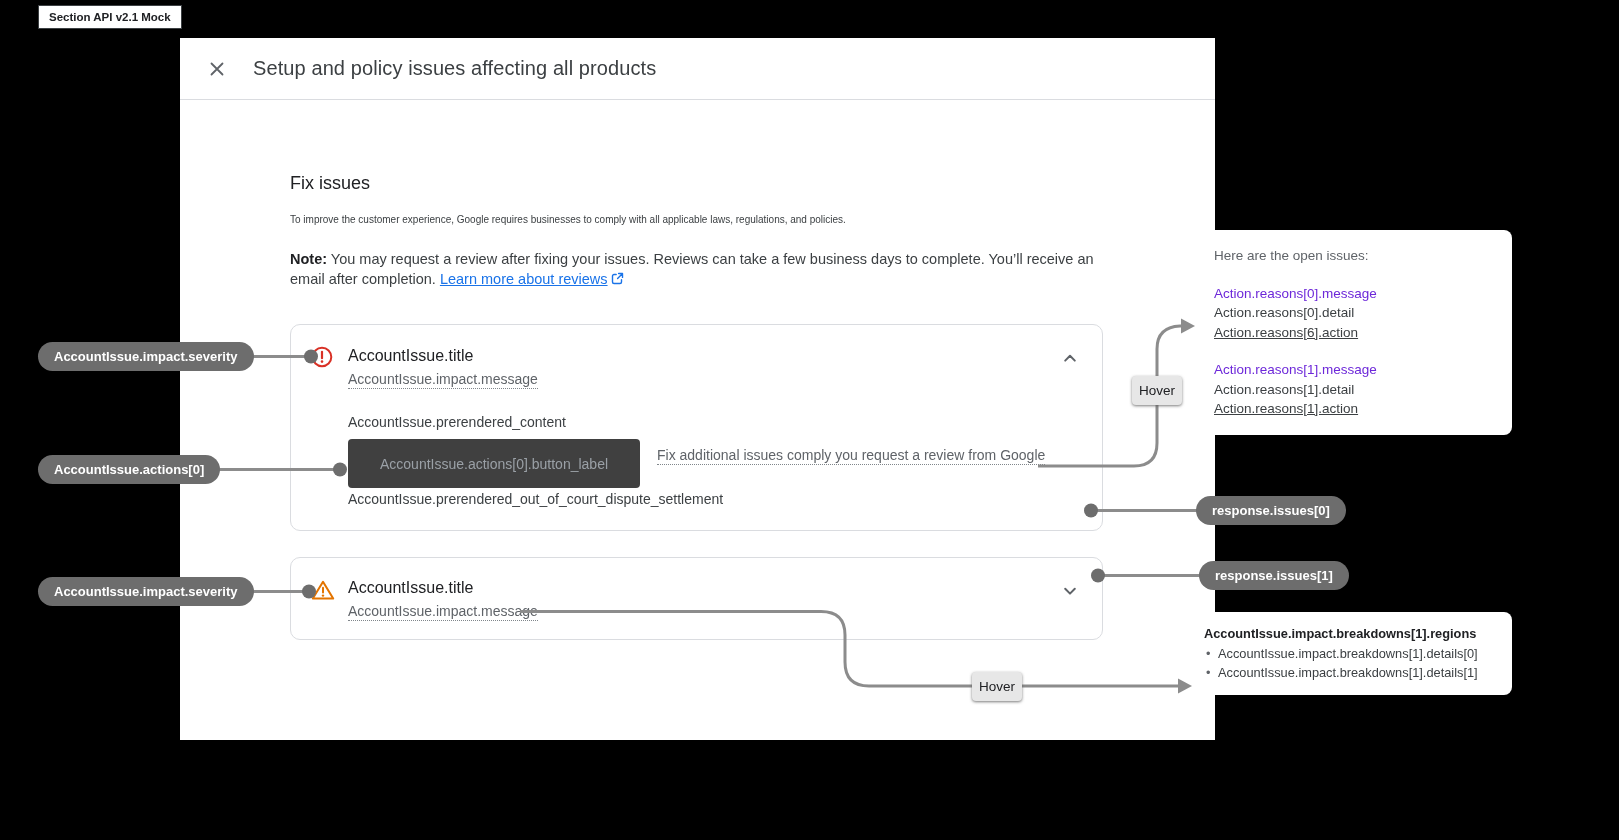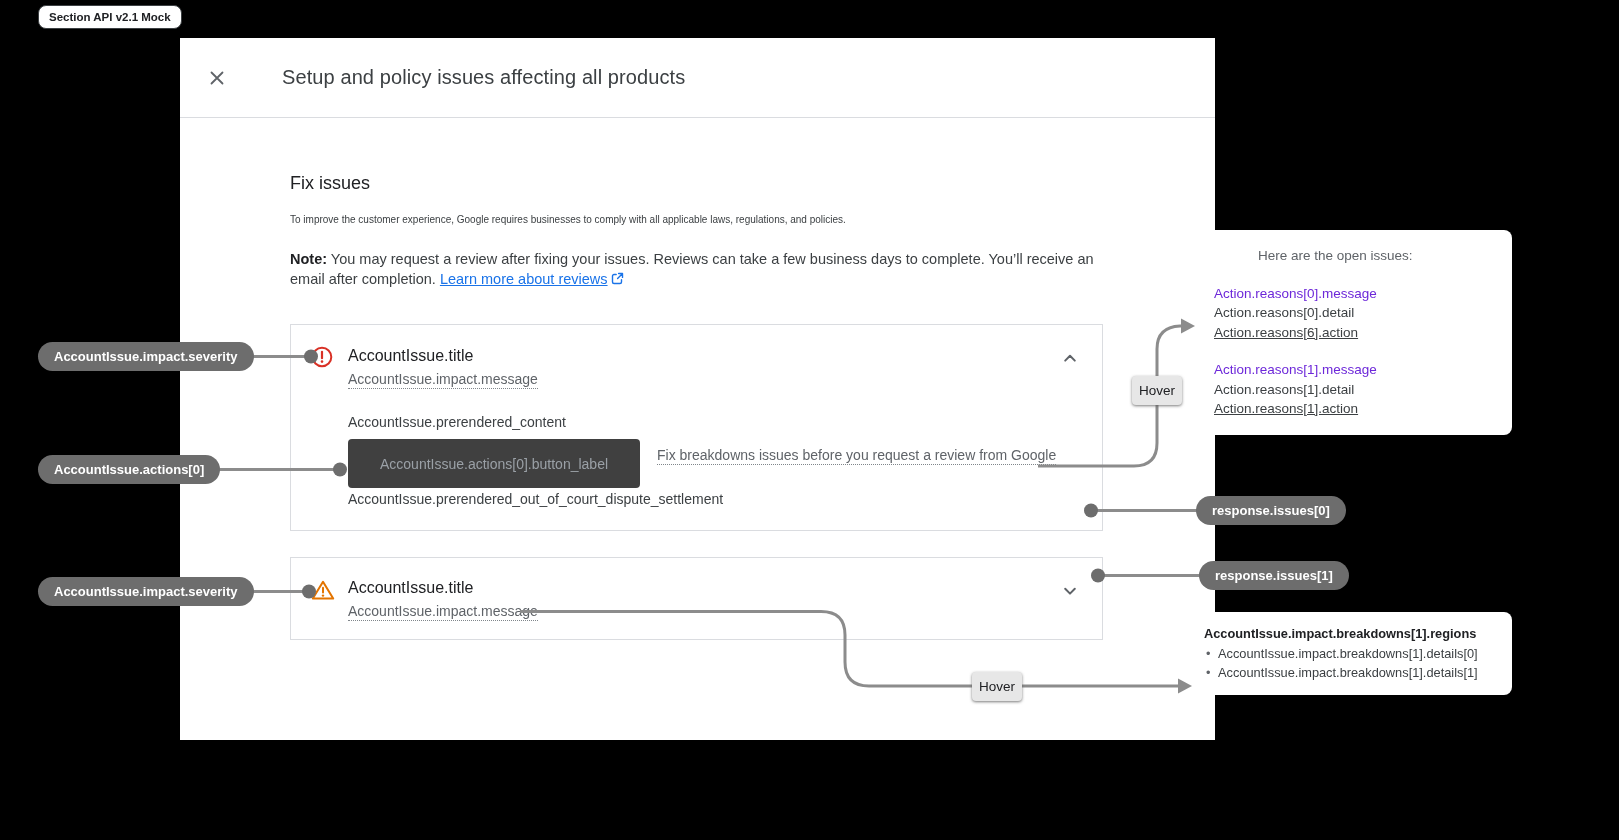--- a/index.html
+++ b/index.html
@@ -5,38 +5,38 @@
   * { margin:0; padding:0; box-sizing:border-box; }
   body { background:#000; }
   .canvas {
     position:relative; width:1619px; height:840px; background:#000;
     font-family:"Liberation Sans", sans-serif; overflow:hidden;
   }
 
   
   .badge {
     position:absolute; left:38px; top:5px; z-index:12;
-    background:#fff; border:1.5px solid #3c4043; border-radius:8px;
+    background:#fff; border:1.5px solid #3c4043; border-radius:0;
     padding:5px 10px; font-size:11.5px; font-weight:700; color:#202124;
   }
 
   
   .dialog { position:absolute; left:180px; top:38px; width:1035px; height:702px; background:#fff; z-index:1; }
-  .dialog-header { height:80px; border-bottom:1px solid #dadce0; display:flex; align-items:center;gap:29px; }
+  .dialog-header { height:62px; border-bottom:1px solid #dadce0; display:flex; align-items:center; }
   .close-btn { margin-left:27px; width:20px; height:20px; cursor:pointer; flex:0 0 auto; }
   .dialog-title { margin-left:26px; font-size:20px; font-weight:400; color:#3c4043; letter-spacing:.1px; }
 
   .fix-title { position:absolute; left:110px; top:135px; font-size:18px; font-weight:400; color:#202124; }
   .intro { position:absolute; left:110px; top:172px; width:810px; font-size:10px; line-height:20px; color:#3c4043; }
   .note { position:absolute; left:110px; top:211px; width:810px; font-size:14.5px; line-height:20px; color:#3c4043; }
   .note b { color:#202124; }
   .note a { color:#1a73e8; text-decoration:underline; cursor:pointer; }
   .ext-icon { display:inline-block; vertical-align:-1px; margin-left:3px; }
 
-  .issue-card { position:absolute; left:110px; width:813px; background:#fff; border:1px solid #dadce0; border-radius:0; }
+  .issue-card { position:absolute; left:110px; width:813px; background:#fff; border:1px solid #dadce0; border-radius:10px; }
   .card-0 { top:286px; height:207px; }
   .card-1 { top:519px; height:83px; }
   .sev-icon { position:absolute; left:20px; top:21px; }
   .issue-title { position:absolute; left:57px; top:22px; font-size:16px; color:#202124; }
   .issue-msg { position:absolute; left:57px; top:46px; font-size:14px; color:#5f6368;
                border-bottom:1.5px dotted #80868b; padding-bottom:1px; cursor:pointer; }
   .card-1 .issue-title { top:21px; }
   .card-1 .issue-msg { top:45px; }
   .chevron { position:absolute; right:20px; top:21px; cursor:pointer; }
   .prerendered { position:absolute; left:57px; top:89px; font-size:14px; color:#3c4043; }
@@ -62,21 +62,21 @@
 
   .hover-chip { position:absolute; z-index:10; width:50px; height:29px; line-height:29px; text-align:center;
                 background:#e7e7e7; border-radius:4px; font-size:13.5px; color:#202124;
                 box-shadow:0 1px 3px rgba(90,90,90,.8); }
   .chip-0 { left:1132px; top:376px; }
   .chip-1 { left:972px; top:672px; }
 
   
   .tooltip { position:absolute; z-index:3; background:#fff; border-radius:8px; color:#3c4043; }
   .tooltip-a { left:1196px; top:230px; width:316px; padding:16px 18px; font-size:13.5px; line-height:19.5px; }
-  .tooltip-a .tip-intro { color:#5f6368; margin-bottom:18px;margin-left:44px; }
+  .tooltip-a .tip-intro { color:#5f6368; margin-bottom:18px; }
   .tip-group { margin-bottom:18px; }
   .tip-group:last-child { margin-bottom:0; }
   .tip-message { font-weight:400; color:#6d28d9; }
   .tip-action { text-decoration:underline; cursor:pointer; }
 
   .tooltip-b { left:1190px; top:612px; width:322px; padding:12px 14px; font-size:12.8px; line-height:19.5px; white-space:nowrap; }
   .bk-group { margin-bottom:20px; }
   .bk-group:last-child { margin-bottom:0; }
   .bk-regions { font-weight:700; color:#202124; }
   .bk-detail { padding-left:14px; position:relative; }
@@ -114,21 +114,21 @@
         <line x1="11" y1="5.8" x2="11" y2="12.2" stroke="#d93025" stroke-width="2.2" stroke-linecap="round"></line>
         <circle cx="11" cy="15.6" r="1.3" fill="#d93025"></circle>
       </svg>
       <div class="issue-title">AccountIssue.title</div>
       <div class="issue-msg">AccountIssue.impact.message</div>
       <svg class="chevron" width="24" height="24" viewBox="0 0 24 24">
         <path d="M7.2 14.6 L12 9.8 L16.8 14.6" stroke="#5f6368" stroke-width="2" fill="none" stroke-linecap="round" stroke-linejoin="round"></path>
       </svg>
       <div class="prerendered">AccountIssue.prerendered_content</div>
       <button class="action-btn">AccountIssue.actions[0].button_label</button>
-      <span class="fix-link">Fix breakdowns issues before you request a review from Google</span>
+      <span class="fix-link">Fix additional issues comply you request a review from Google</span>
       <div class="dispute">AccountIssue.prerendered_out_of_court_dispute_settlement</div>
     </div>
 
     <div class="issue-card card-1">
       <svg class="sev-icon" width="24" height="22" viewBox="0 0 24 22">
         <path d="M12 2.8 L22.2 19.6 H1.8 Z" stroke="#e37400" stroke-width="2" fill="none" stroke-linejoin="round"></path>
         <line x1="12" y1="8.8" x2="12" y2="13.6" stroke="#e37400" stroke-width="2" stroke-linecap="round"></line>
         <circle cx="12" cy="16.6" r="1.2" fill="#e37400"></circle>
       </svg>
       <div class="issue-title">AccountIssue.title</div>

